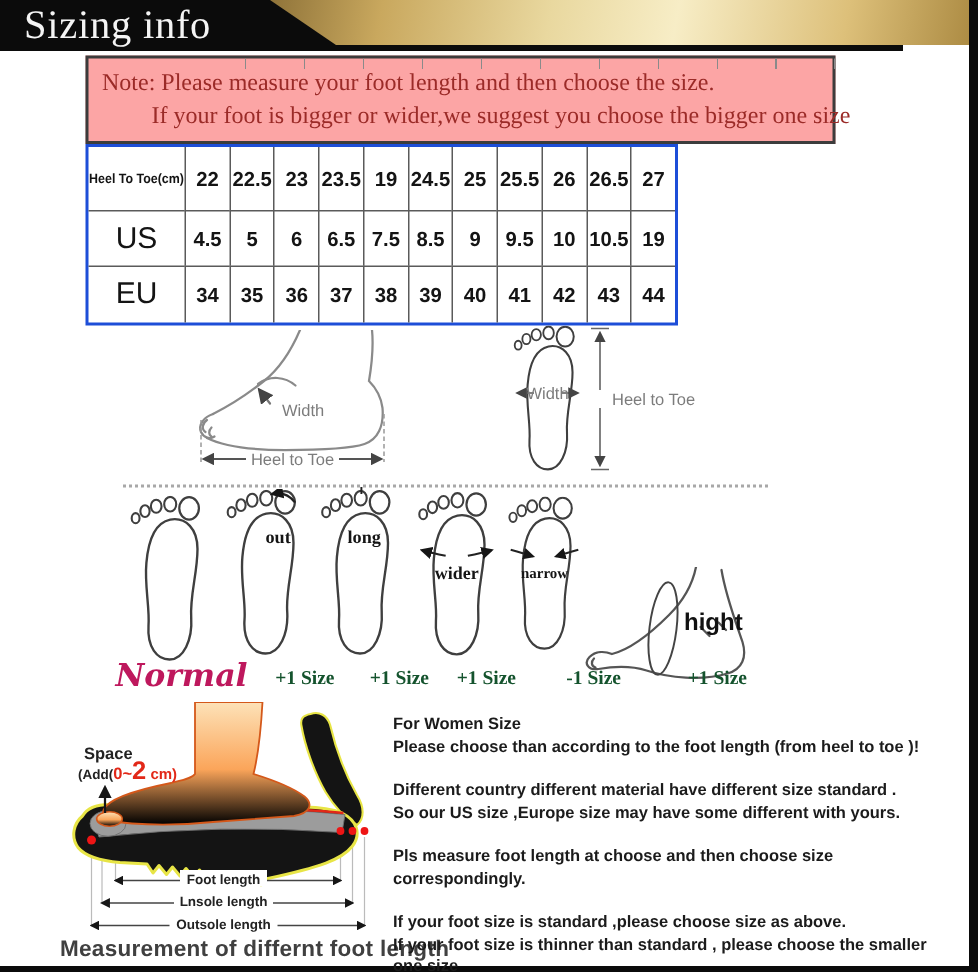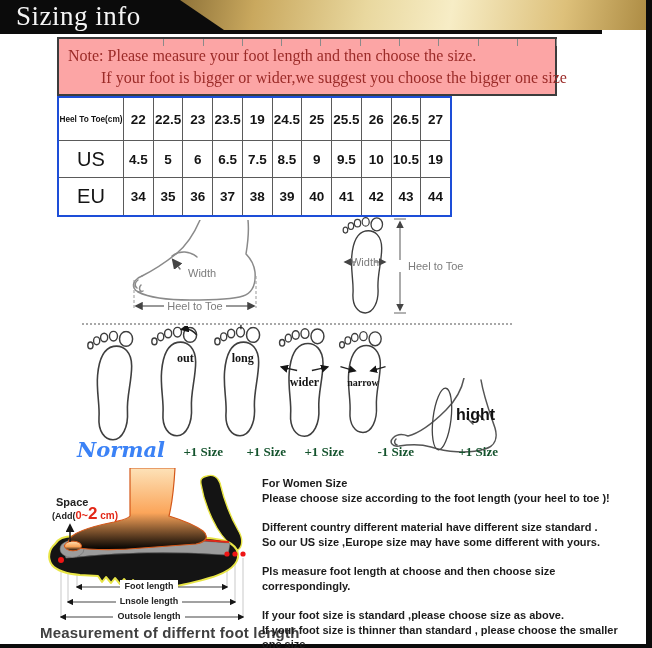--- a/index.html
+++ b/index.html
@@ -36,21 +36,21 @@
   .tbl .lab-small{font-size:9px;font-weight:700;transform:scaleX(.92);white-space:nowrap;}
   .tbl .lab-big{font-size:20px;font-weight:400;}
   
   svg text{font-family:"Liberation Sans",sans-serif;}
   .measure-label{fill:#7c7c7c;font-size:11px;}
   .type-label{fill:#151515;font-weight:bold;font-family:"Liberation Serif",serif;}
   .dotted{position:absolute;left:82px;top:323px;width:430px;height:0;border-top:2px dotted #a8a8a8;}
   .fp-caption{position:absolute;top:444px;width:80px;text-align:right;
     font-family:"Liberation Serif",serif;font-weight:bold;font-size:13px;color:#14532d;}
   .normal-caption{position:absolute;left:76px;top:437px;width:90px;text-align:center;
-    font-family:"DejaVu Serif",serif;font-style:italic;font-weight:600;font-size:21px;color:#3b82f6;}
+    font-family:"DejaVu Serif",serif;font-style:italic;font-weight:600;font-size:21px;color:#be185d;}
   
   .info{position:absolute;left:262px;top:476px;width:372px;color:#1b1b1b;
     font-size:11px;font-weight:bold;line-height:14.5px;}
   .info .gap{margin-top:15px;}
   .shoe-caption{position:absolute;left:40px;top:624px;font-size:15px;font-weight:bold;color:#404040;
     letter-spacing:.2px;}
   .defs-holder{position:absolute;width:0;height:0;overflow:hidden;}
   .abs{position:absolute;}
 </style>
 </head>
@@ -268,21 +268,21 @@
     <rect x="74" y="127" width="66" height="11" fill="#fff"></rect>
     <text x="107" y="136" text-anchor="middle" font-size="9" font-weight="bold" fill="#222">Lnsole length</text>
     <rect x="71" y="142" width="72" height="11" fill="#fff"></rect>
     <text x="107" y="151" text-anchor="middle" font-size="9" font-weight="bold" fill="#222">Outsole length</text>
   </svg>
 
   <div class="shoe-caption">Measurement of differnt foot length</div>
 
   <div class="info">
     <div>For Women Size</div>
-    <div>Please choose size according to the foot length (your heel to toe )!</div>
+    <div>Please choose than according to the foot length (from heel to toe )!</div>
     <div class="gap">Different country different material have different size standard .</div>
     <div>So our US size ,Europe size may have some different with yours.</div>
     <div class="gap">Pls measure foot length at choose and then choose size correspondingly.</div>
     <div class="gap">If your foot size is standard ,please choose size as above.</div>
     <div>If your foot size is thinner than standard , please choose the smaller one size</div>
   </div>
 
 </div>
 
 </body></html>

